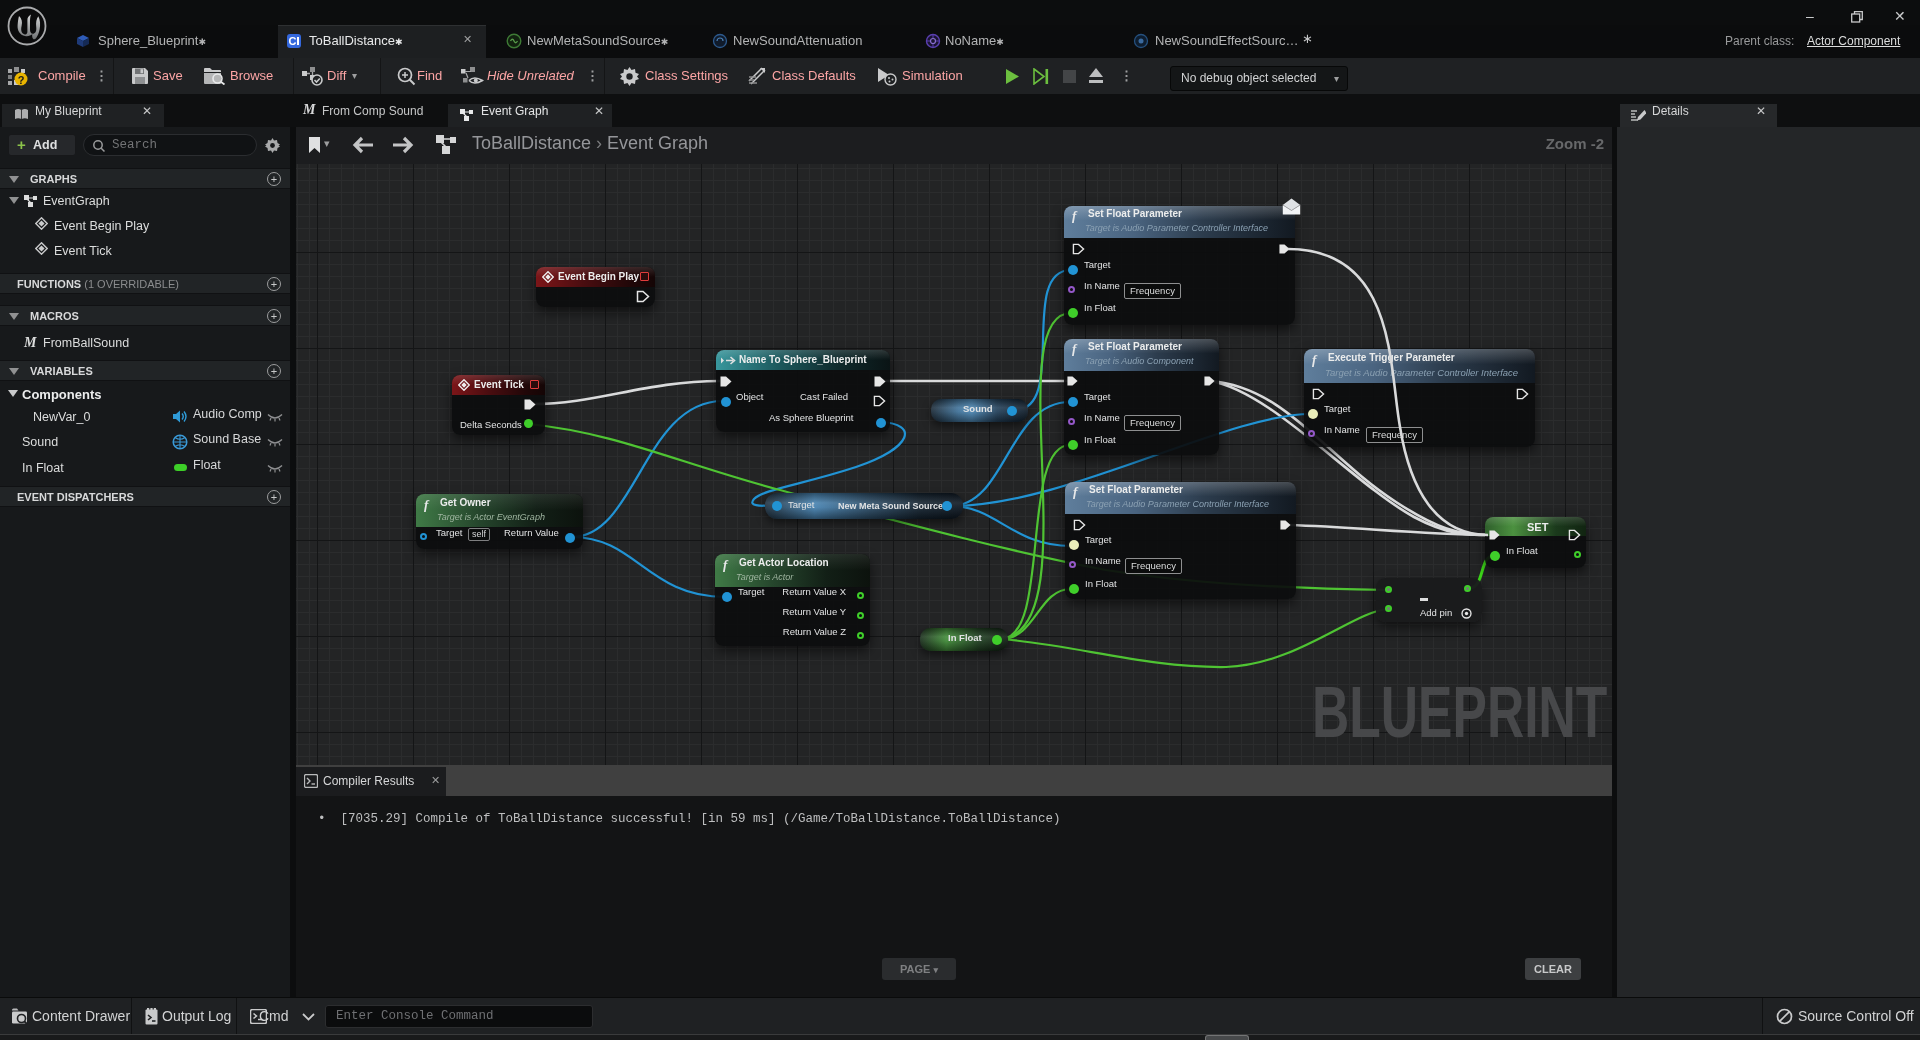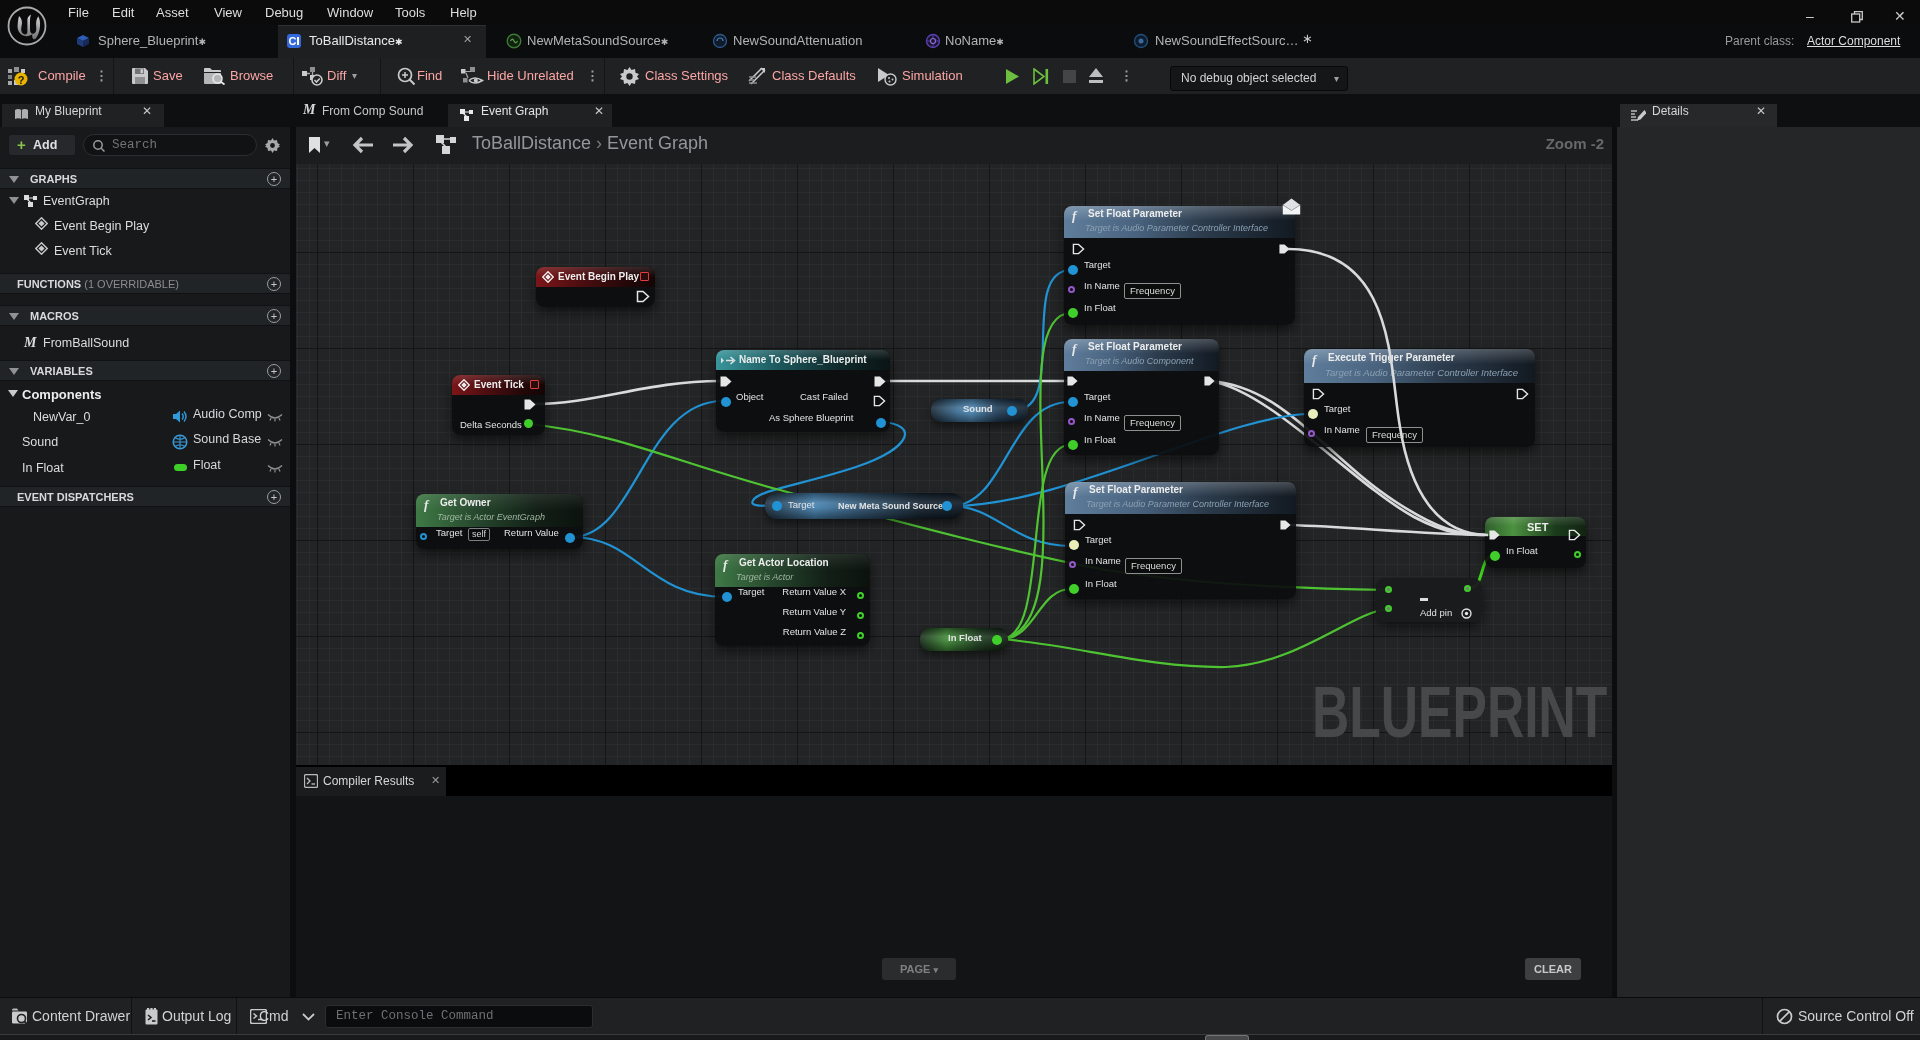--- a/index.html
+++ b/index.html
@@ -63,48 +63,38 @@
 .cpin { position:absolute; width:10px; height:10px; border-radius:50%; }
 .nhead { position:absolute; left:0; top:0; right:0; border-radius:8px 8px 0 0; overflow:hidden; }
 .ntitle { position:absolute; left:21px; top:4px; font-size:10px; font-weight:bold; color:#eceded; white-space:nowrap; }
 .nsub { position:absolute; left:21px; top:17px; font-size:9px; font-style:italic; color:#8ba1b3; white-space:nowrap; }
 .nlbl { position:absolute; font-size:9.5px; color:#e2e3e4; white-space:nowrap; }
 .freqbox { position:absolute; border:1px solid #8e8f90; border-radius:2px; background:#0b0c0c; color:#dcdddd; font-size:9.5px; line-height:14px; padding:0 5px; }
 .pill { position:absolute; border-radius:10px; box-shadow:0 4px 9px rgba(0,0,0,0.5); }
 
 
 #compiler { position:absolute; left:296px; top:765px; width:1316px; height:232px; background:#131415; }
-#comp-tabrow { position:absolute; left:0; top:0; width:1316px; height:31px; background:#000000;padding-left:19px; }
+#comp-tabrow { position:absolute; left:0; top:0; width:1316px; height:31px; background:#404040;padding-left:19px; }
 #comp-tab { position:absolute; left:0; top:2px; width:150px; height:29px; background:#1b1c1e; }
 #comp-line { position:absolute; left:22px; top:47px; font-family:"Liberation Mono",monospace; font-size:12.5px; color:#bdbebf; }
 .cbtn { position:absolute; border-radius:3px; font-size:11px; font-weight:bold; text-align:center; }
 
 
 #details { position:absolute; left:1617px; top:127px; width:303px; height:870px; background:#242628; }
 
 
 #statusbar { position:absolute; left:0; top:997px; width:1920px; height:37px; background:#1f2123; border-top:1px solid #0a0b0b; }
 #statusbar .sb { position:absolute; top:0; height:37px; line-height:37px; color:#d2d3d4; font-size:13px; white-space:nowrap; }
 #bottomstrip { position:absolute; left:0; top:1034px; width:1920px; height:6px; background:#191a1b; border-top:1px solid #3a3b3c; }
 #console { position:absolute; left:325px; top:7px; width:268px; height:23px; background:#0b0c0d; border:1px solid #2c2d2f; border-radius:3px; color:#6f7073; font-family:"Liberation Mono",monospace; font-size:12.5px; line-height:21px; padding-left:10px; }
 </style>
 </head>
 <body>
 <div id="app">
 
-  <div id="menubar">
-    <span class="mi" style="left:68px;">File</span>
-    <span class="mi" style="left:112px;">Edit</span>
-    <span class="mi" style="left:156px;">Asset</span>
-    <span class="mi" style="left:214px;">View</span>
-    <span class="mi" style="left:265px;">Debug</span>
-    <span class="mi" style="left:327px;">Window</span>
-    <span class="mi" style="left:395px;">Tools</span>
-    <span class="mi" style="left:450px;">Help</span>
-  </div>
   <svg id="uelogo" viewBox="0 0 40 40">
     <defs>
         <linearGradient id="ug" x1="0" y1="0" x2="0" y2="1">
           <stop offset="0" stop-color="#d8d9da"></stop>
           <stop offset="0.55" stop-color="#9fa1a3"></stop>
           <stop offset="1" stop-color="#6e7072"></stop>
         </linearGradient>
       </defs>
     <circle cx="20" cy="20" r="18.5" fill="#0b0b0c" stroke="#aaabad" stroke-width="1.8"></circle>
     <path d="M12 10 C14.8 12.5 15.6 16 14.6 20 C13.6 24.5 14.6 27.3 17.3 28.3 C19.3 29 20.4 27.6 20.4 25.6 L20.4 14 C20.4 11.6 21.4 10 24 8.5 C23 11.5 23 13.5 23 16 L23 23.6 C23 26.6 24.3 28.2 26.6 27.7 C28.9 27.2 29.6 24.4 29.2 20.8 C28.8 16.6 29.3 13 31.3 10.3 C33.3 13.8 33.5 19 32.6 23.4 C32 26.5 30.9 29.3 29.2 31.9 C27.8 34 25.8 33.5 25.3 31.2 C25.1 30.2 25.1 29.2 25.3 28 C23.6 29.7 21 30.6 18 30 C12.8 29 10.2 24.6 10.6 19.2 C10.9 15.8 11.3 12.6 12 10 Z" fill="url(#ug)"></path>
@@ -206,21 +196,21 @@
       </svg>
     <span class="tb" style="left:417px;">Find</span>
     <svg class="ticon" style="left:461px;" width="23" height="19" viewBox="0 0 23 19">
         <rect x="0" y="2" width="4.5" height="4.5" fill="#c9cacb"></rect>
         <rect x="9" y="0" width="5" height="5" fill="#8e8f90"></rect>
         <rect x="2" y="11" width="4.5" height="4.5" fill="#8e8f90"></rect>
         <path d="M4 4.5 L10 4.5 M5 6 L7 11" stroke="#a8a9aa" stroke-width="1.2"></path>
         <path d="M8 13.5 Q13 8.5 21.5 13.5 Q13 18.5 8 13.5" fill="none" stroke="#c9cacb" stroke-width="1.5"></path>
         <circle cx="14.8" cy="13.5" r="2" fill="#c9cacb"></circle>
       </svg>
-    <span class="tb" style="left:487px;">Hide Unrelated</span>
+    <span class="tb" style="left:487px;font-style:italic;">Hide Unrelated</span>
     <span class="tb" style="left:586px; color:#9d9e9f; font-weight:bold;">⋮</span>
     <div class="sep" style="left:604px;"></div>
     <svg class="ticon" style="left:620px;" width="19" height="19" viewBox="0 0 19 19">
         <path d="M9.5 0 L11.5 3 L15 2 L15.5 5.8 L19 7 L17 9.5 L19 12 L15.5 13.2 L15 17 L11.5 16 L9.5 19 L7.5 16 L4 17 L3.5 13.2 L0 12 L2 9.5 L0 7 L3.5 5.8 L4 2 L7.5 3 Z" fill="#c9cacb"></path>
         <circle cx="9.5" cy="9.5" r="3.2" fill="#1f2123"></circle>
       </svg>
     <span class="tb" style="left:645px;">Class Settings</span>
     <svg class="ticon" style="left:748px;" width="19" height="19" viewBox="0 0 19 19">
         <path d="M1 14 L14 1 M3 17 L17 3" stroke="#c9cacb" stroke-width="1.5"></path>
         <path d="M12 1 L17 1 L17 6 Z" fill="#c9cacb"></path>
@@ -656,20 +646,21 @@
     <div id="comp-tabrow">
         <div id="comp-tab"></div>
       <svg class="abs" style="left:8px; top:9px;" width="14" height="14" viewBox="0 0 14 14">
           <rect x="0.5" y="0.5" width="13" height="13" rx="1.5" fill="none" stroke="#b9babb" stroke-width="1.3"></rect>
           <path d="M3 4 L6 7 L3 10" stroke="#b9babb" stroke-width="1.4" fill="none"></path>
           <line x1="7.5" y1="10" x2="11" y2="10" stroke="#b9babb" stroke-width="1.4"></line>
         </svg>
       <span class="abs" style="left:27px; top:9px; font-size:12px; color:#d5d6d7;">Compiler Results</span>
       <span class="abs" style="left:135px; top:9px; font-size:11px; color:#9b9c9d;">✕</span>
     </div>
+    <div id="comp-line">•&nbsp; [7035.29] Compile of ToBallDistance successful! [in 59 ms] (/Game/ToBallDistance.ToBallDistance)</div>
     <div class="cbtn" style="left:586px; top:193px; width:74px; height:22px; background:#2a2c2e; color:#7f8082; line-height:22px;">PAGE <span style="font-size:9px;">▾</span></div>
     <div class="cbtn" style="left:1229px; top:193px; width:56px; height:22px; background:#3d3f41; color:#c8c9ca; line-height:22px;">CLEAR</div>
   </div>
 
   <div id="details"></div>
 
   <div id="statusbar">
     <svg class="abs" style="left:11px; top:9px;" width="18" height="19" viewBox="0 0 18 19">
         <path d="M1 3 Q1 1.5 2.5 1.5 L6 1.5 L7.5 3.5 L1 3.5 Z" fill="#b9babb"></path>
         <rect x="1" y="4.5" width="15" height="12" rx="1.2" fill="#c9cacb"></rect>

